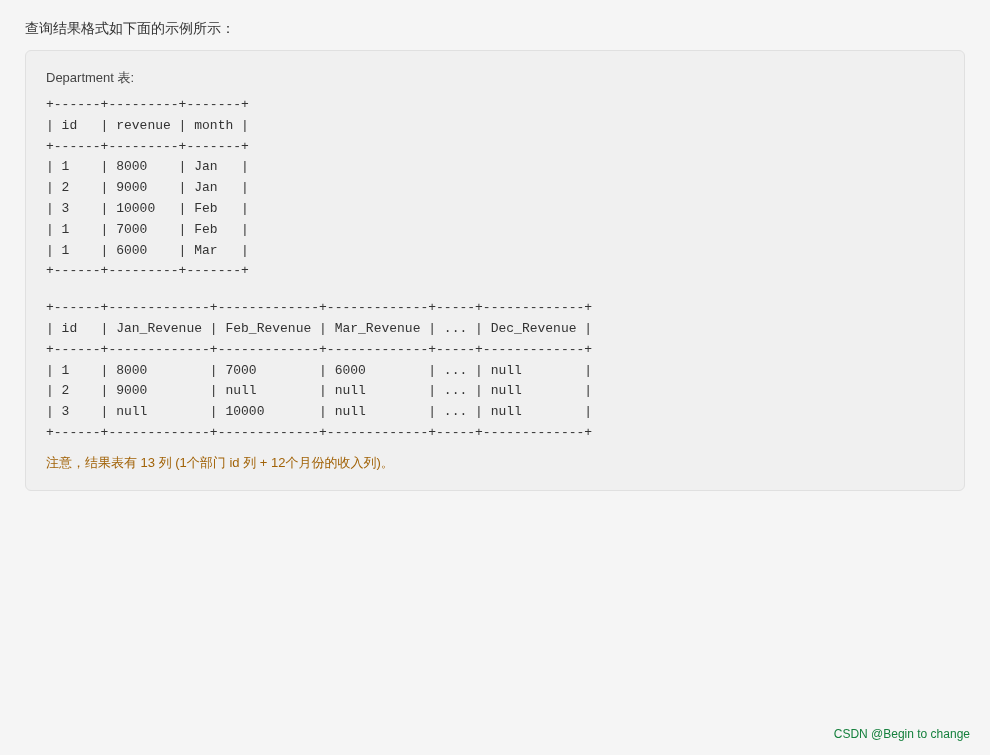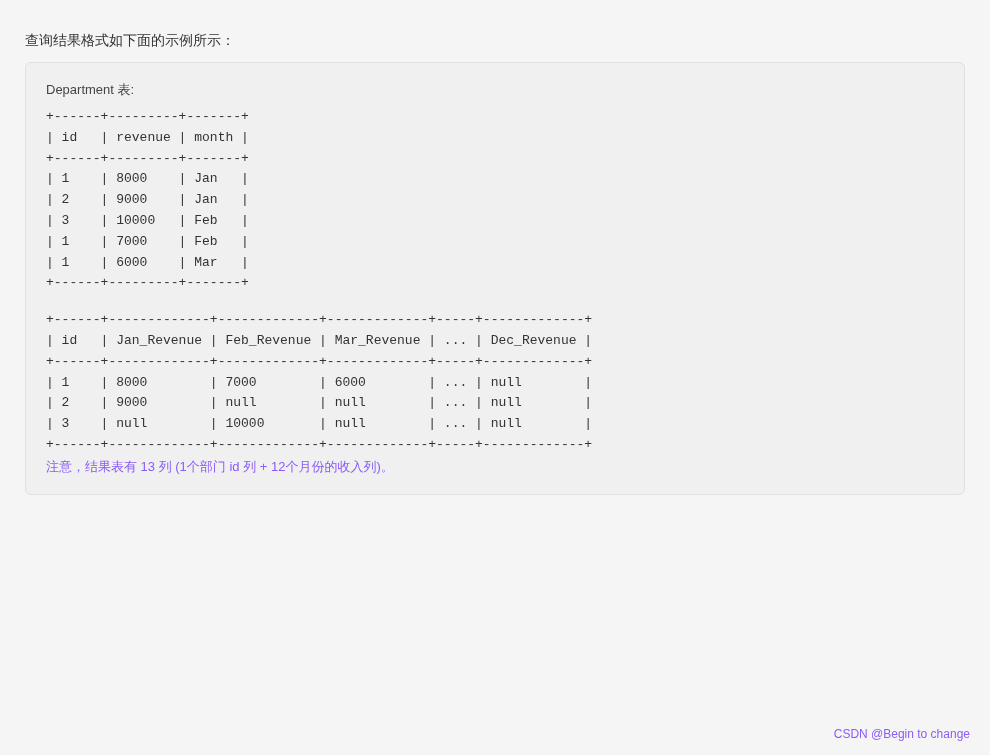--- a/index.html
+++ b/index.html
@@ -12,21 +12,21 @@
       width: 990px;
       min-height: 755px;
       background-color: #f5f5f5;
       font-family: "Microsoft YaHei", "SimSun", sans-serif;
       font-size: 14px;
       color: #333;
     }
 
     .page-container {
       background-color: #f5f5f5;
-      padding: 32px 25px 20px 25px;
+      padding: 20px 25px 20px 25px;
       min-height: 755px;
       position: relative;
     }
 
     .intro-text {
       font-size: 14px;
       color: #333;
       margin-bottom: 12px;
     }
 
@@ -52,31 +52,31 @@
       white-space: pre;
       background-color: transparent;
     }
 
     .spacer {
       height: 16px;
     }
 
     .footer-note {
       font-size: 13px;
-      color: #8b5cf6;
-      margin-top: 2px;
+      color: #a16207;
+      margin-top: 10px;
       font-family: "Microsoft YaHei", sans-serif;
     }
 
     .footer-attribution {
       position: absolute;
       bottom: 14px;
       right: 20px;
       font-size: 12px;
-      color: #8b5cf6;
+      color: #15803d;
     }
   </style>
 </head>
 <body>
 
 <div class="page-container">
   <p class="intro-text">查询结果格式如下面的示例所示：</p>
 
   <div class="content-box">
 

